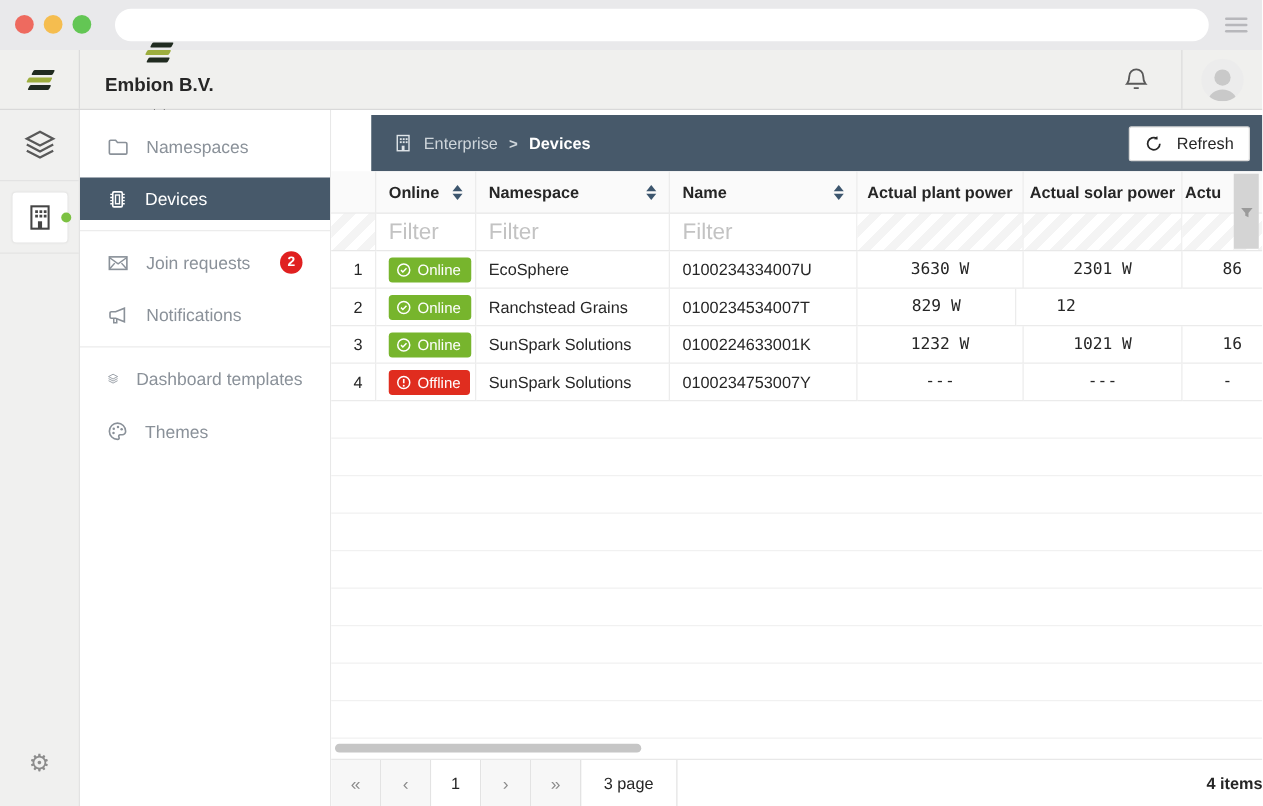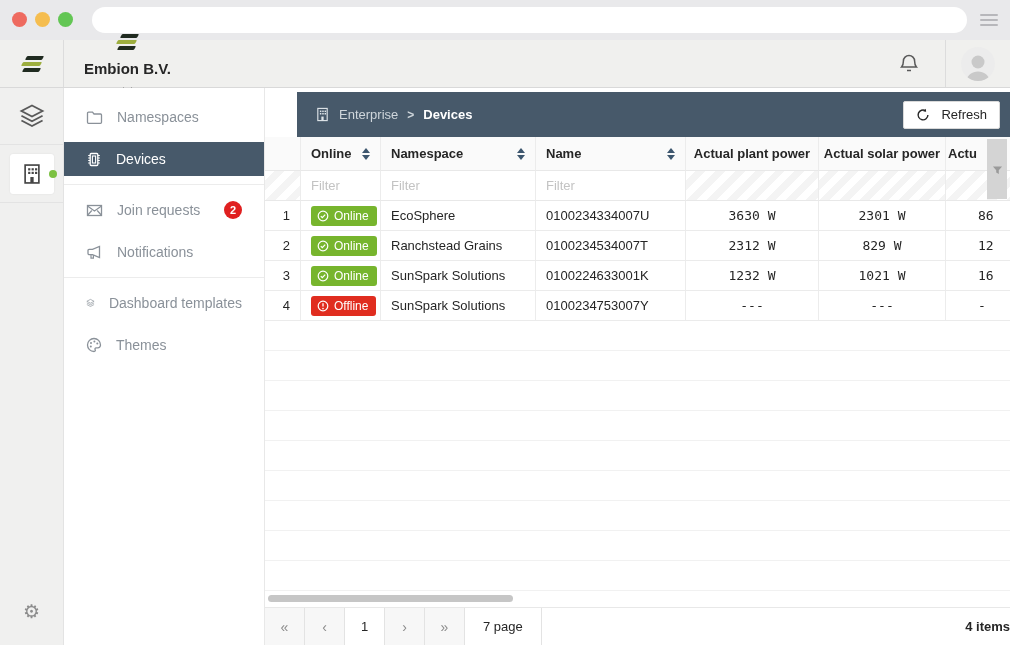--- a/index.html
+++ b/index.html
@@ -74,21 +74,21 @@
   .c-name { width:150px; flex:0 0 150px; }
   .c-plant { width:133px; flex:0 0 133px; justify-content:center; }
   .c-solar { width:127px; flex:0 0 127px; justify-content:center; }
   .c-extra { flex:1; border-right:none; padding-left:32px; }
   .thead .c-plant, .thead .c-solar { justify-content:center; }
   .thead .c-extra { padding-left:2px; }
   .sorter { margin-left:auto; display:flex; flex-direction:column; gap:2px; }
   .sorter b { width:0; height:0; border-left:4px solid transparent; border-right:4px solid transparent; display:block; }
   .sorter .up { border-bottom:5px solid #3d566e; }
   .sorter .dn { border-top:5px solid #3d566e; }
-  .filter-input { border:none; outline:none; background:transparent; font-size:13px; width:100%; font-family:inherit; color:#8b5cf6; }
+  .filter-input { border:none; outline:none; background:transparent; font-size:18px; width:100%; font-family:inherit; color:#8b5cf6; }
   .filter-input::placeholder { color:#c3c3c3; }
   .striped { background:repeating-linear-gradient(135deg,#ffffff 0 7px,#f4f4f4 7px 14px); }
   .mono { font-family:"DejaVu Sans Mono", monospace; font-size:12px; }
   .badge { height:20px; border-radius:3px; color:#fff; font-size:12px; display:inline-flex; align-items:center; gap:5px; padding:0 8px 0 6px; }
   .badge.online { background:#77b52d; }
   .badge.offline { background:#e02d1f; }
   .filter-strip { position:absolute; top:2px; right:3px; width:20px; height:60px; background:#d4d4d4; display:flex; justify-content:center; padding-top:26px; }
   .empty-row { height:30px; border-bottom:1px solid #f1f1f1; }
 
   .hscroll { height:16px; position:relative; flex:0 0 16px; }
@@ -344,21 +344,20 @@
               <span class="badge online">
                 <svg width="12" height="12" viewBox="0 0 12 12">
                     <circle cx="6" cy="6" r="4.8" fill="none" stroke="#fff" stroke-width="1.2"></circle>
                     <path d="M3.8 6.1l1.5 1.5 2.9-3" fill="none" stroke="#fff" stroke-width="1.2"></path>
                   </svg>
                 <span>Online</span>
               </span>
             </div>
             <div class="tcell c-ns">Ranchstead Grains</div>
             <div class="tcell c-name">0100234534007T</div>
-            <div class="tcell c-plant mono">2312 W</div>
             <div class="tcell c-solar mono">829 W</div>
             <div class="tcell c-extra mono">12</div>
           </div>
           <div class="trow tdata">
             <div class="tcell c-num">3</div>
             <div class="tcell c-online">
               <span class="badge online">
                 <svg width="12" height="12" viewBox="0 0 12 12">
                     <circle cx="6" cy="6" r="4.8" fill="none" stroke="#fff" stroke-width="1.2"></circle>
                     <path d="M3.8 6.1l1.5 1.5 2.9-3" fill="none" stroke="#fff" stroke-width="1.2"></path>
@@ -411,20 +410,20 @@
         <div class="hscroll">
           <div class="thumb"></div>
         </div>
 
         <div class="pagination">
           <div class="pg-btn">«</div>
           <div class="pg-btn">‹</div>
           <div class="pg-btn current">1</div>
           <div class="pg-btn">›</div>
           <div class="pg-btn">»</div>
-          <div class="pg-label">7 page</div>
+          <div class="pg-label">3 page</div>
           <div class="pg-spacer"></div>
           <div class="pg-total">4 items</div>
         </div>
       </main>
     </div>
   </div>
 </div>
 
 </body></html>

